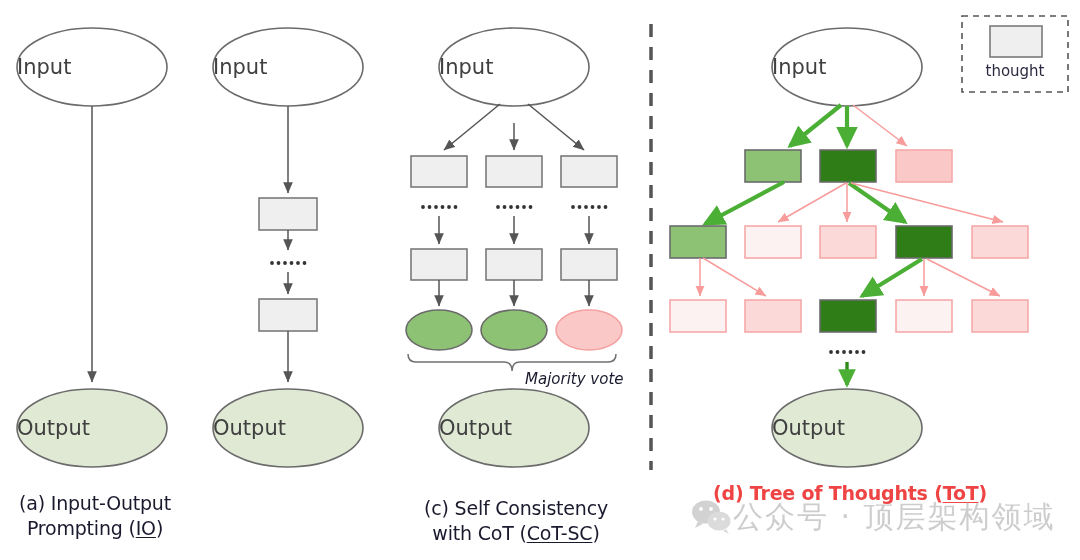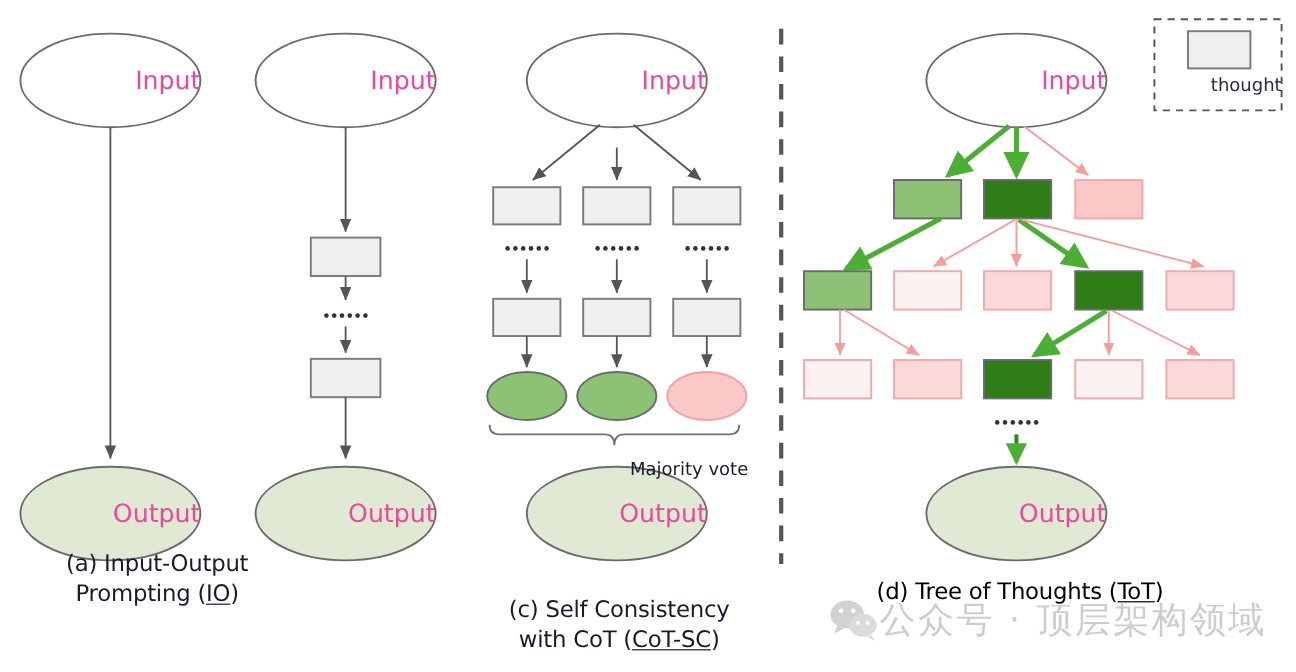--- a/index.html
+++ b/index.html
@@ -8,40 +8,40 @@
     font-family:"DejaVu Sans","Liberation Sans",sans-serif;
     position:relative;overflow:hidden;
   }
   #figure{position:absolute;left:0;top:0;width:1080px;height:560px;}
   .cap{
     position:absolute;text-align:center;color:#1a1a2e;
     font-family:"DejaVu Sans","Liberation Sans",sans-serif;
     font-size:19px;line-height:25px;letter-spacing:-0.2px;
   }
   .cap-tot{
-    position:absolute;text-align:center;color:#000000;
-    font-family:"DejaVu Sans","Liberation Sans",sans-serif;
-    font-size:19px;font-weight:normal;letter-spacing:-0.2px;
+    position:absolute;text-align:center;color:#ef4444;
+    font-family:"DejaVu Sans","Liberation Sans",sans-serif;
+    font-size:19px;font-weight:bold;letter-spacing:-0.2px;
   }
   .u{text-decoration:underline;text-underline-offset:2px;}
   .wm{
     position:absolute;color:#bdbdbd;opacity:.75;
     font-family:"DejaVu Sans","Liberation Sans",sans-serif;
     font-size:30px;letter-spacing:2px;white-space:nowrap;
     pointer-events:none;
   }
   .wm-logo{
     position:absolute;color:#bdbdbd;opacity:.75;font-size:30px;
   }
   .legend-label{
-    position:absolute;font-size:15px;color:#2a2a40;text-align:right;
+    position:absolute;font-size:15px;color:#2a2a40;text-align:center;
     font-family:"DejaVu Sans","Liberation Sans",sans-serif;
   }
   .nodetext{
-    position:absolute;text-align:right;color:#ec4899;
+    position:absolute;text-align:left;color:#404040;
     font-family:"DejaVu Sans","Liberation Sans",sans-serif;
     font-size:21px;
   }
   .mv{
     position:absolute;font-size:15px;color:#1a1a2e;
     font-family:"DejaVu Sans","Liberation Sans",sans-serif;
   }
 </style>
 </head>
 <body>
@@ -198,28 +198,28 @@
 </svg>
 
 <div class="nodetext" style="left:17px;top:55px;width:150px;">Input</div>
 <div class="nodetext" style="left:17px;top:416px;width:150px;">Output</div>
 
 <div class="nodetext" style="left:213px;top:55px;width:150px;">Input</div>
 <div class="nodetext" style="left:213px;top:416px;width:150px;">Output</div>
 
 <div class="nodetext" style="left:439px;top:55px;width:150px;">Input</div>
 <div class="nodetext" style="left:439px;top:416px;width:150px;">Output</div>
-<div class="mv" style="left:525px;top:382px;">Majority vote</div>
+<div class="mv" style="left:525px;top:370px;font-style:italic;">Majority vote</div>
 
 <div class="nodetext" style="left:772px;top:55px;width:150px;">Input</div>
 <div class="nodetext" style="left:772px;top:416px;width:150px;">Output</div>
 
 <div class="legend-label" style="left:962px;top:62px;width:106px;">thought</div>
 
-<div class="cap" style="left:0px;top:458px;width:190px;padding-left:36px;">
+<div class="cap" style="left:0px;top:491px;width:190px;">
   <div>(a) Input-Output</div>
   <div>
     <span>Prompting (</span><span class="u">IO</span><span>)</span>
   </div>
 </div>
 
 <div class="cap" style="left:180px;top:476px;width:220px;">
 </div>
 
 <div class="cap" style="left:406px;top:496px;width:220px;">

